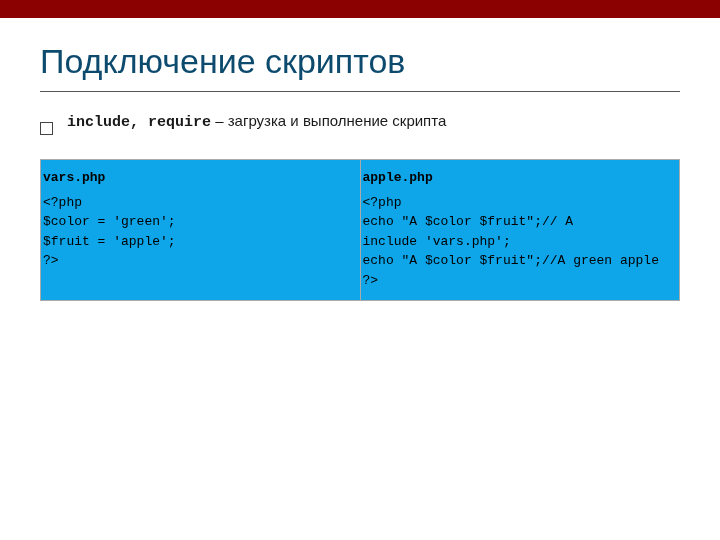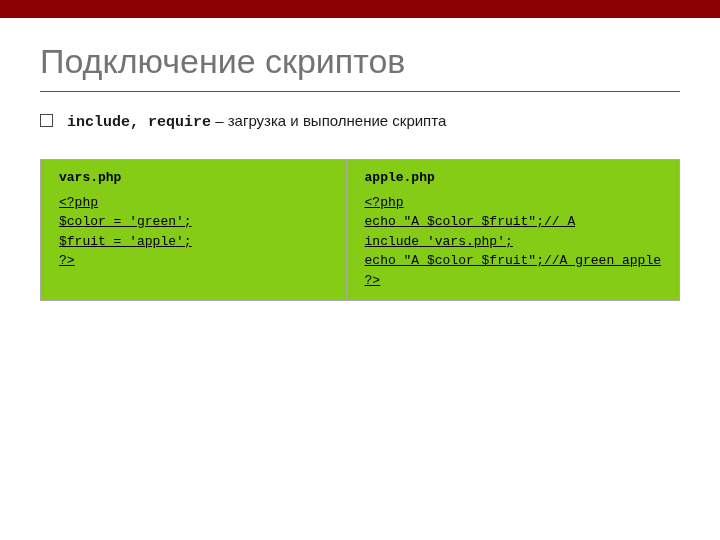--- a/index.html
+++ b/index.html
@@ -22,39 +22,39 @@
       background: #8b0000;
     }
 
     .content {
       padding: 24px 40px 20px 40px;
     }
 
     .page-title {
       font-size: 34px;
       font-weight: normal;
-      color: #737373;
+      color: #0c4a6e;
       margin-bottom: 10px;
       font-family: Arial, sans-serif;
     }
 
     .divider {
       border: none;
       border-top: 1px solid #555;
       margin-bottom: 18px;
     }
 
     .bullet-list {
       list-style: none;
       margin-bottom: 24px;
     }
 
     .bullet-list li {
       display: flex;
-      align-items: flex-start;
+      align-items: flex-end;
       margin-bottom: 10px;
       font-size: 15px;
       color: #1a1a1a;
       line-height: 1.5;
     }
 
     .bullet-icon {
       width: 13px;
       height: 13px;
       border: 1.5px solid #444;
@@ -83,39 +83,38 @@
     .code-table {
       width: 100%;
       border-collapse: collapse;
       margin-top: 10px;
       font-family: 'Courier New', Courier, monospace;
       font-size: 13px;
     }
 
     .code-table td {
       border: 1px solid #aaa;
-      padding: 10px 18px;
+      padding: 10px 2px;
       vertical-align: top;
       width: 50%;
-      background: #84cc16;
+      background: #0ea5e9;
     }
 
     .code-table .file-label {
       font-weight: bold;
       margin-bottom: 8px;
       display: block;
       font-family: 'Courier New', Courier, monospace;
     }
 
     .code-block {
       white-space: pre;
       font-family: 'Courier New', Courier, monospace;
       font-size: 13px;
       line-height: 1.5;
-      text-decoration: underline;
     }
   </style>
 </head>
 <body>
 
 <div class="top-bar"></div>
 
 <div class="content">
 
   <h1 class="page-title">Подключение скриптов</h1>

